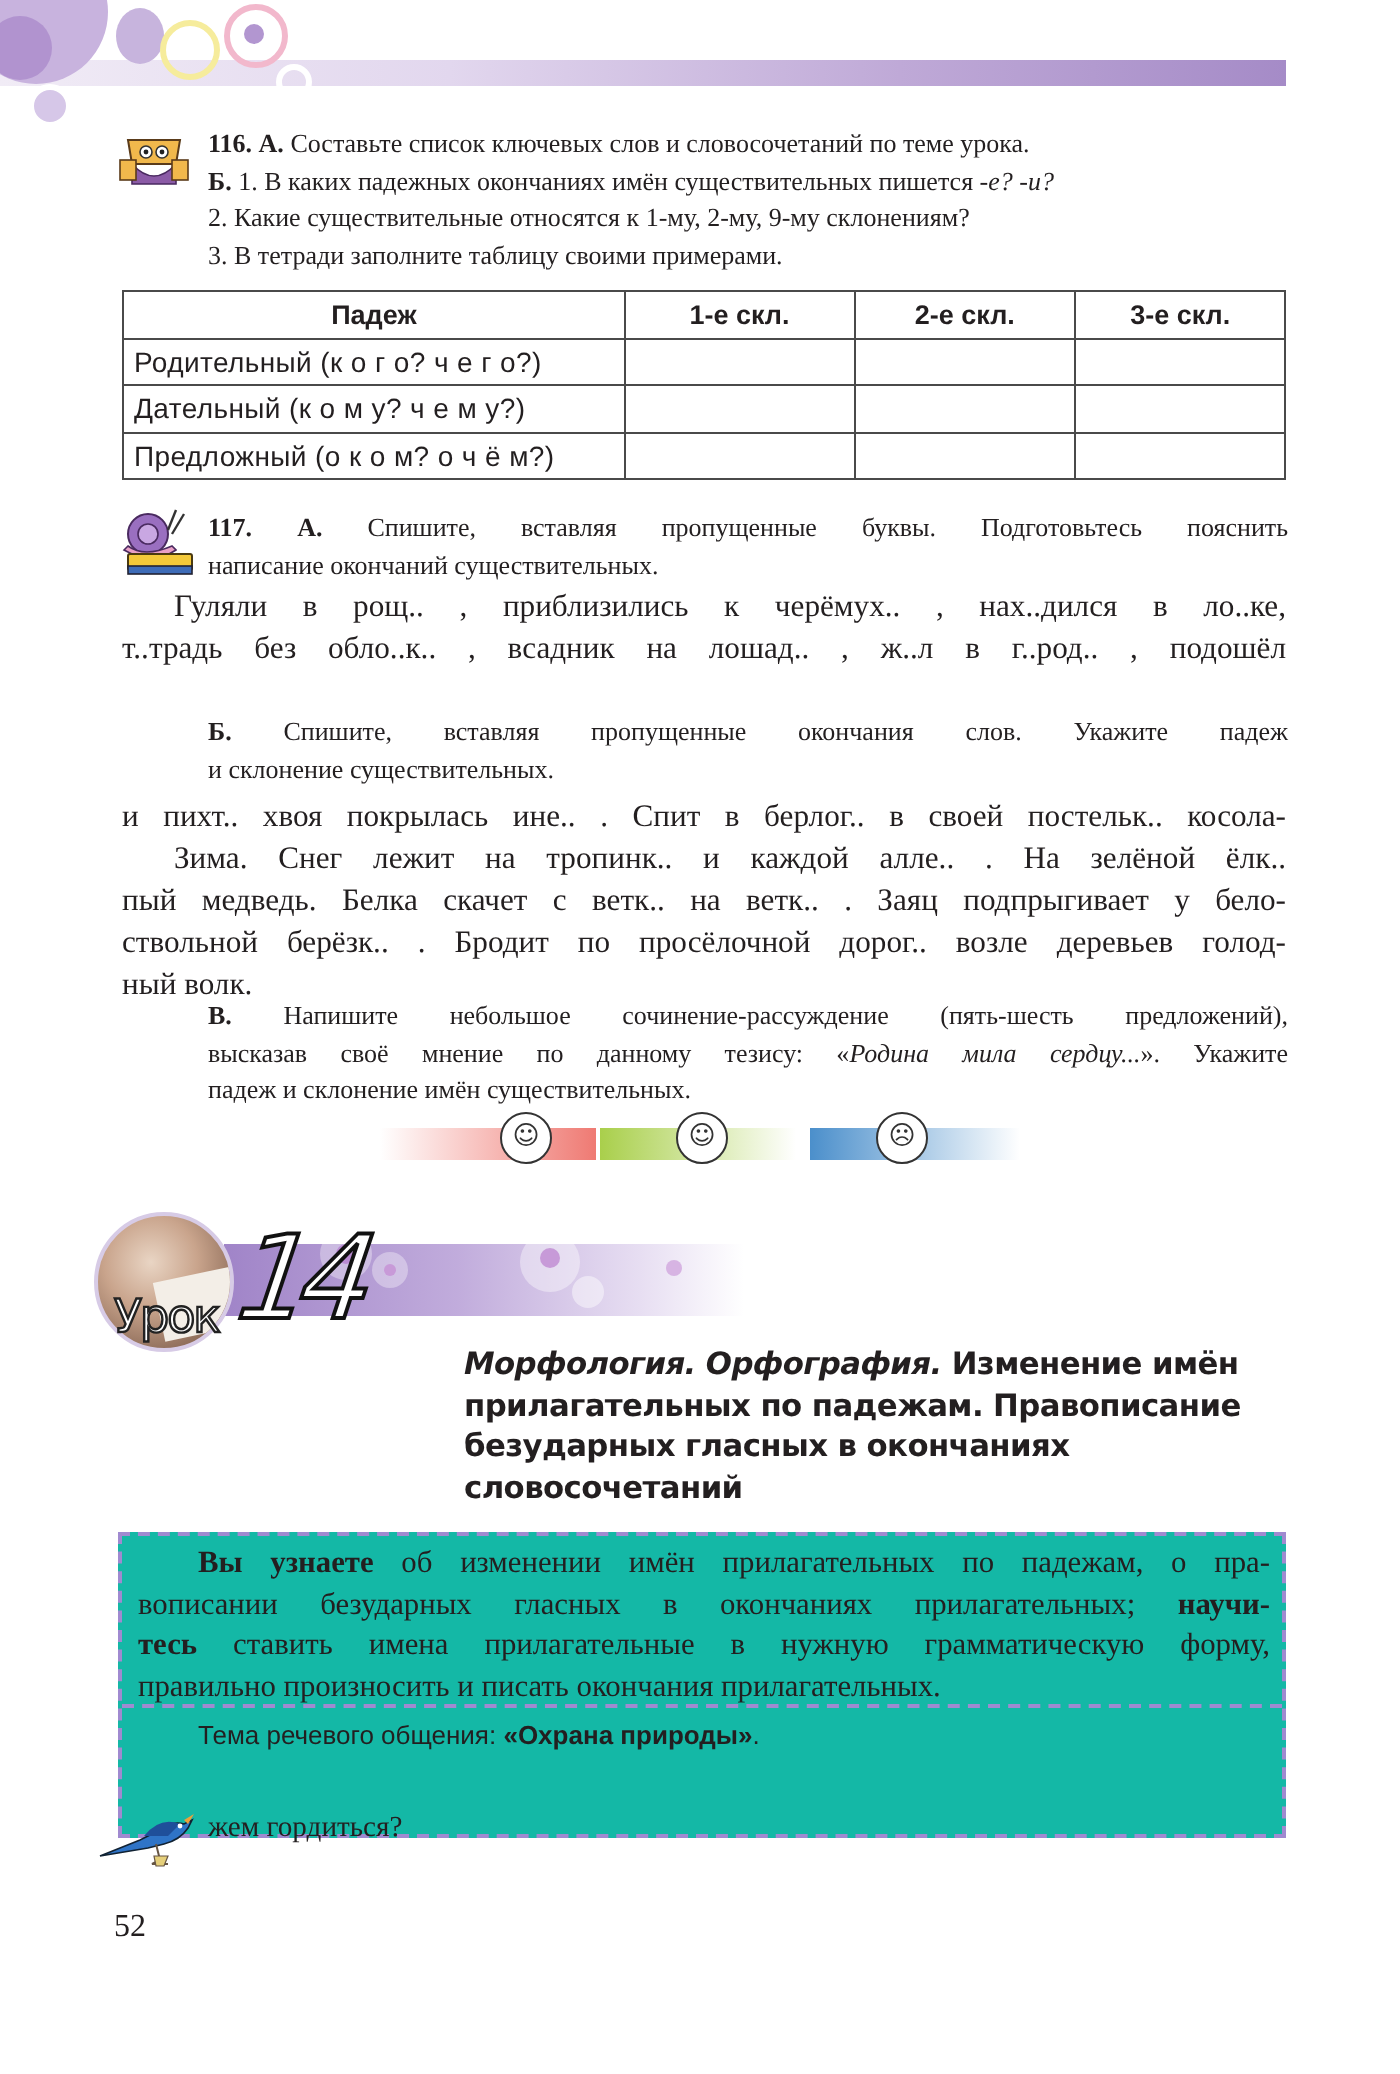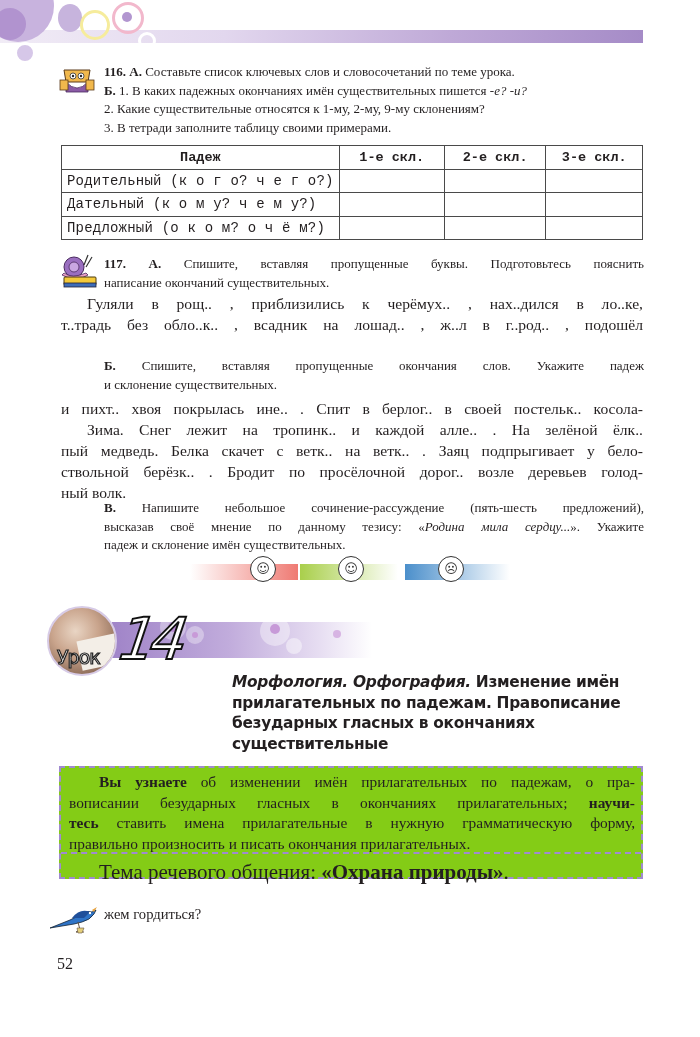--- a/index.html
+++ b/index.html
@@ -15,53 +15,53 @@
   .p b { font-weight: bold; }
   .p.big { font-size: 15.6px; line-height: 21px; text-align: justify; }
   .line { display: block; white-space: nowrap; }
   .jl { display: block; text-align: justify; text-align-last: justify; white-space: normal; }
 
   
   .icon { position: absolute; }
 
   
   table.cases { position: absolute; left: 61px; top: 145px; width: 582px; border-collapse: collapse;
-    font-family: Liberation Mono, monospace; font-size: 14px; color: #231f20; }
+    font-family: Liberation Sans, sans-serif; font-size: 14px; color: #231f20; }
   table.cases td, table.cases th { border: 1.3px solid #4a4a4a; height: 23.5px; padding: 0 5px; }
   table.cases th { font-weight: bold; text-align: center; font-size: 13.5px; }
   table.cases td.label { letter-spacing: 0.2px; white-space: nowrap; }
 
   
   .faces { position: absolute; left: 190px; top: 562px; width: 320px; height: 20px; }
   .seg { position: absolute; top: 2px; height: 16px; }
   .face { position: absolute; top: -6px; width: 26px; height: 26px; border-radius: 50%; background: #fff; border: 1.4px solid #333;
     font-size: 13px; line-height: 23px; text-align: center; font-family: "DejaVu Sans", sans-serif; color: #333; }
 
   
   .lesson-band { position: absolute; left: 112px; top: 622px; width: 260px; height: 36px;
     background: linear-gradient(90deg, #a084c8 0%, #c1acdc 45%, #e7def2 80%, rgba(255,255,255,0) 100%); }
   .lesson-photo { position: absolute; left: 47px; top: 606px; width: 70px; height: 70px; border-radius: 50%;
     background: radial-gradient(circle at 40% 35%, #e9d5c4 0%, #c9a48c 40%, #8b6a57 80%, #5c463b 100%);
     border: 2px solid #d7cbe6; overflow: hidden; }
   .lesson-photo .paper { position: absolute; left: 30px; top: 28px; width: 50px; height: 30px; background: #f3eee7; transform: rotate(-12deg); }
-  .lesson-word { position: absolute; left: 57px; top: 646px; font-family: "DejaVu Sans", sans-serif; font-size: 19px; letter-spacing: -1px;
+  .lesson-word { position: absolute; left: 57px; top: 646px; font-family: "DejaVu Sans", sans-serif; font-size: 23px; letter-spacing: -1px;
     color: #ffffff; -webkit-text-stroke: 1.2px #222; font-weight: normal; }
   .lesson-num { position: absolute; left: 120px; top: 604px; font-family: "DejaVu Sans", sans-serif; font-size: 58px; font-style: italic;
     color: #ffffff; -webkit-text-stroke: 2px #111; transform: skewX(-8deg); letter-spacing: -6px; line-height: 70px; }
   .lesson-title { position: absolute; left: 232px; top: 672px; width: 420px; font-family: "DejaVu Sans", "Liberation Sans", sans-serif;
     font-size: 15.4px; line-height: 20.5px; color: #231f20; font-weight: bold; letter-spacing: -0.3px; }
   .lesson-title i { font-weight: bold; }
 
   
-  .goal-box { position: absolute; left: 59px; top: 766px; width: 584px; height: 113px; background: #84cc16;
+  .goal-box { position: absolute; left: 59px; top: 766px; width: 584px; height: 153px; background: #14b8a6;
     border: 2px dashed #a08ad0; }
   .goal-divider { position: absolute; left: 0; right: 0; top: 84px; border-top: 2px dashed #a08ad0; }
   .goal-text { position: absolute; left: 8px; top: 4px; width: 566px; font-family: "Liberation Serif", "DejaVu Serif", serif;
     font-size: 15.4px; line-height: 20.6px; color: #231f20; }
-  .goal-topic { position: absolute; left: 38px; top: 92px; font-family: Liberation Serif, serif; font-size: 21px; color: #231f20; white-space: nowrap; }
+  .goal-topic { position: absolute; left: 38px; top: 92px; font-family: Liberation Sans, sans-serif; font-size: 13px; color: #231f20; white-space: nowrap; }
 
   .page-num { position: absolute; left: 57px; top: 955px; font-family: "Liberation Serif", "DejaVu Serif", serif; font-size: 16px; color: #231f20; }
 </style>
 </head>
 <body>
 
 <div class="top-deco">
   <div class="top-band"></div>
   <div class="circ" style="left:-18px;top:-30px;width:72px;height:72px;background:#c8b3de;"></div>
   <div class="circ" style="left:-6px;top:8px;width:32px;height:32px;background:#b193cf;"></div>
@@ -189,21 +189,21 @@
 <div class="lesson-photo">
     <div class="paper"></div>
   </div>
 <div class="lesson-word">Урок</div>
 <div class="lesson-num">14</div>
 
 <div class="lesson-title">
   <span class="line"><i>Морфология. Орфография.</i><span> Изменение имён</span></span>
   <span class="line">прилагательных по падежам. Правописание</span>
   <span class="line">безударных гласных в окончаниях</span>
-  <span class="line">существительные</span>
+  <span class="line">словосочетаний</span>
 </div>
 
 <div class="goal-box">
   <div class="goal-text">
     <span class="jl" style="text-indent:30px;"><b>Вы узнаете</b><span> об изменении имён прилагательных по падежам, о пра-</span></span>
     <span class="jl"><span>вописании безударных гласных в окончаниях прилагательных;</span> <b>научи-</b></span>
     <span class="jl"><b>тесь</b><span> ставить имена прилагательные в нужную грамматическую форму,</span></span>
     <span class="line">правильно произносить и писать окончания прилагательных.</span>
   </div>
   <div class="goal-divider"></div>

